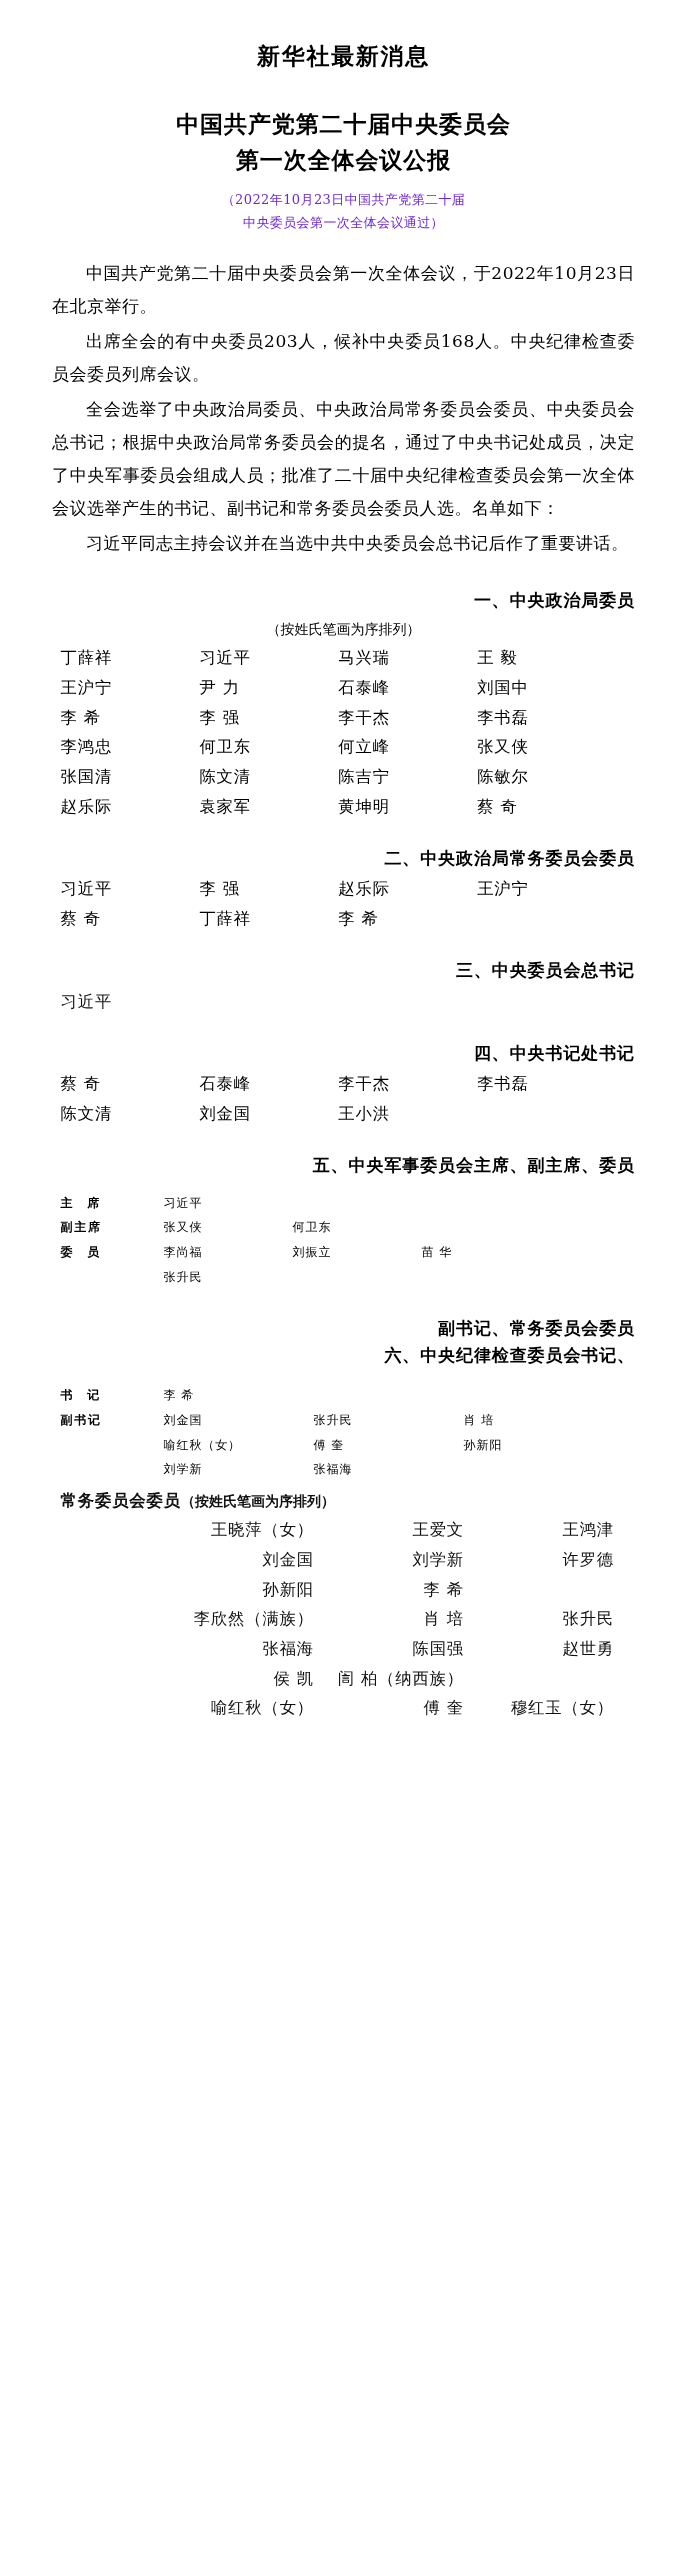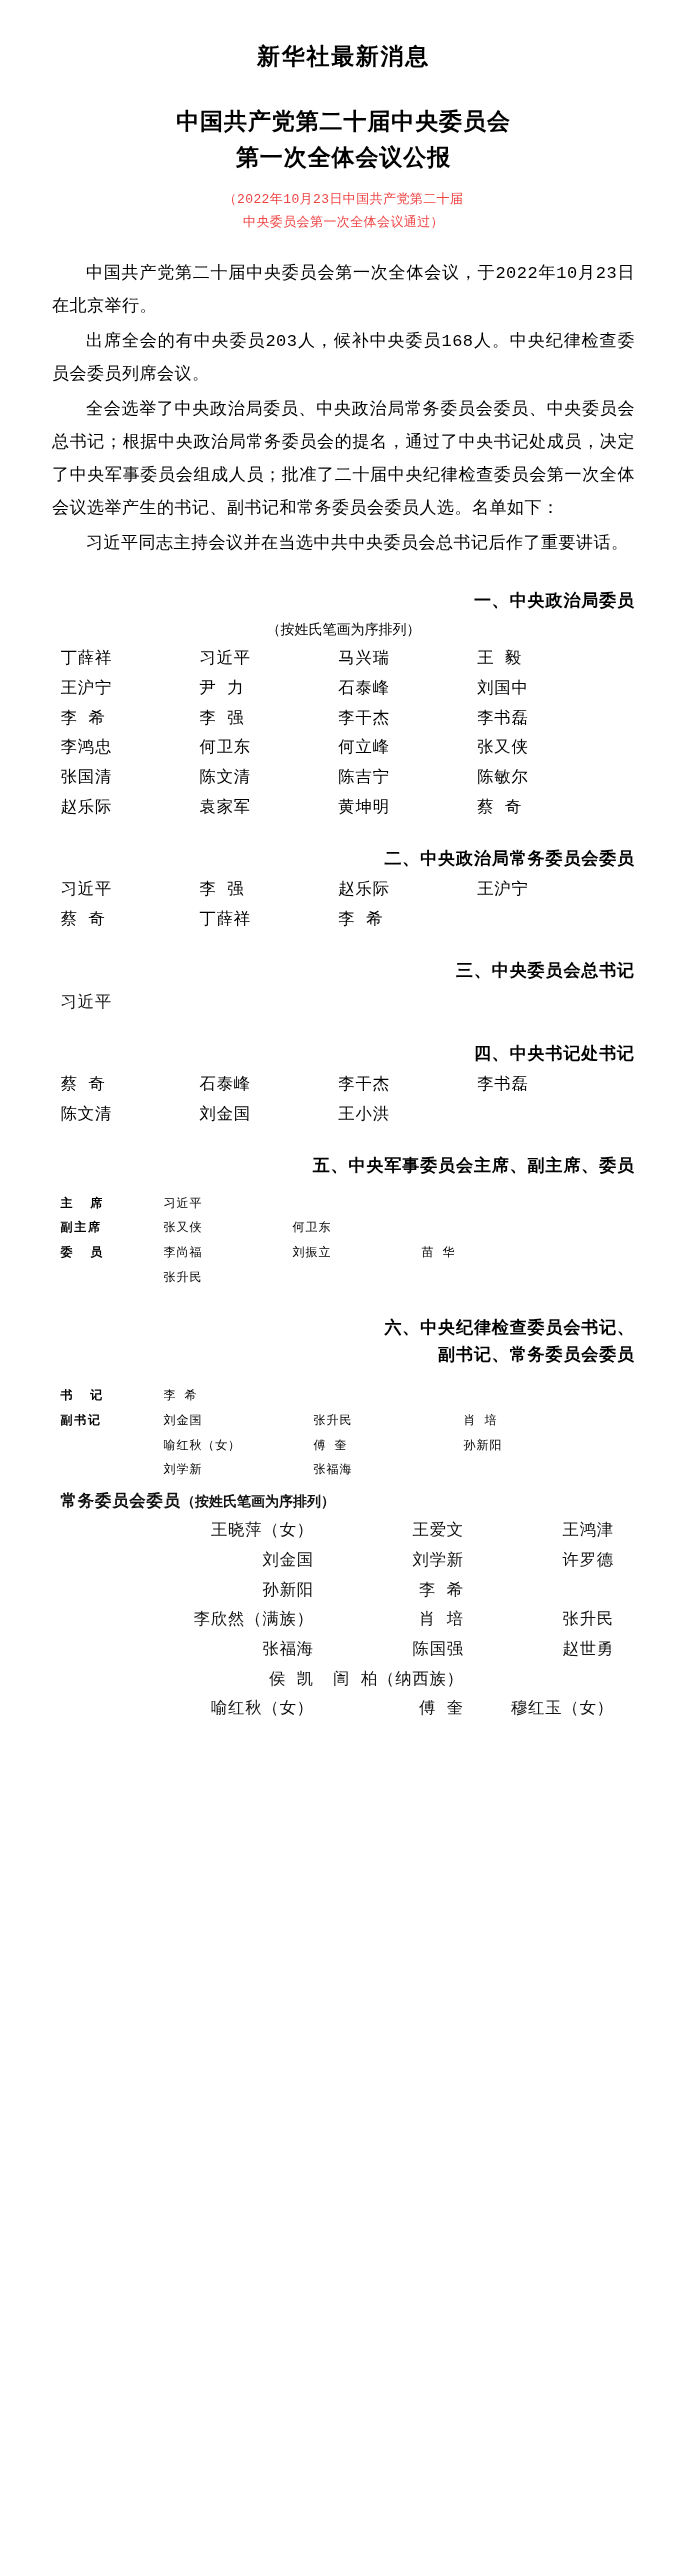--- a/index.html
+++ b/index.html
@@ -13,21 +13,20 @@
     font-family: "DejaVu Serif", "Liberation Serif", serif;
     color: #111111;
     -webkit-font-smoothing: antialiased;
   }
   .page {
     width: 687px;
     height: 2576px;
     box-sizing: border-box;
     padding: 34px 52px 34px 52px;
     position: relative;
-    font-family: Liberation Mono, monospace;
   }
   .banner {
     text-align: center;
     font-size: 23px;
     font-weight: bold;
     letter-spacing: 1.7px;
     margin-top: 6.9px;
     margin-bottom: 34px;
     color: #000;
   }
@@ -37,21 +36,21 @@
     font-weight: bold;
     line-height: 1.55;
     letter-spacing: 0.9px;
     color: #000;
     margin-top: 15.5px;
   }
   .subtitle {
     text-align: center;
     font-size: 13px;
     line-height: 1.75;
-    color: #ef4444;
+    color: #6d28d9;
     margin-top: 12px;
     letter-spacing: 0.4px;
   }
   .body-text {
     margin-top: 22px;
     font-size: 17px;
     line-height: 1.95;
     letter-spacing: 0.5px;
     text-align: justify;
     color: #000;
@@ -82,21 +81,20 @@
   .name-grid {
     margin: 5.2px 0 0 0;
     padding: 0 19px 0 8.6px;
     font-size: 16.3px;
     letter-spacing: 0.9px;
     color: #000;
   }
   .name-row {
     display: flex;
     margin-bottom: 7.7px;
-    justify-content: flex-end;
   }
   .name-row .cell {
     width: 25%;
     box-sizing: border-box;
   }
   .name-grid.cols-4 .cell { width: 25%; }
   .single-name {
     font-size: 16.3px;
     padding-left: 8.6px;
     margin-top: 6.9px;
@@ -289,22 +287,22 @@
     </div>
     <div class="role-row">
       <span class="role-label"></span>
       <span class="role-names">
         <span class="cell">张升民</span>
       </span>
     </div>
   </div>
 
   <div class="section-head two-line">
+    <div>副书记、常务委员会委员</div>
     <div>六、中央纪律检查委员会书记、</div>
-    <div>副书记、常务委员会委员</div>
   </div>
   <div class="roles">
     <div class="role-row">
       <span class="role-label">书 记</span>
       <span class="role-names">
         <span class="cell wide">李 希</span>
       </span>
     </div>
     <div class="role-row">
       <span class="role-label normal">副书记</span>

